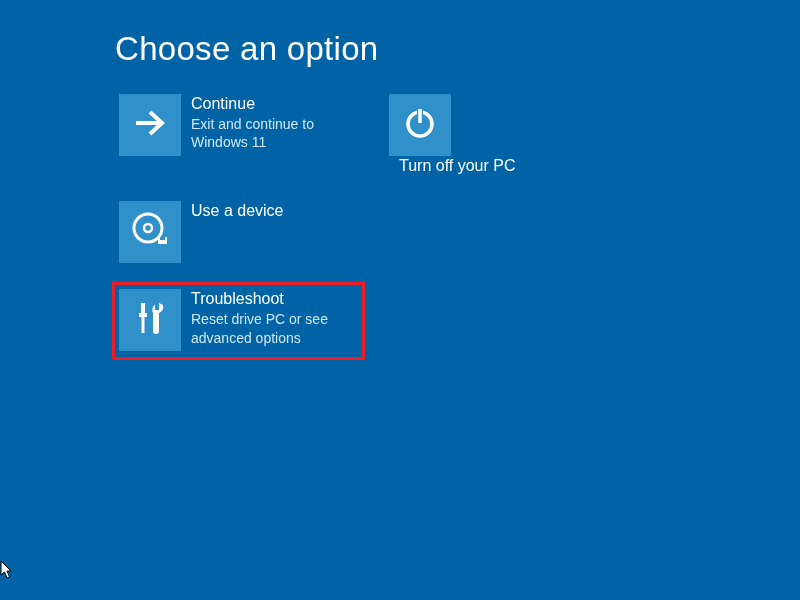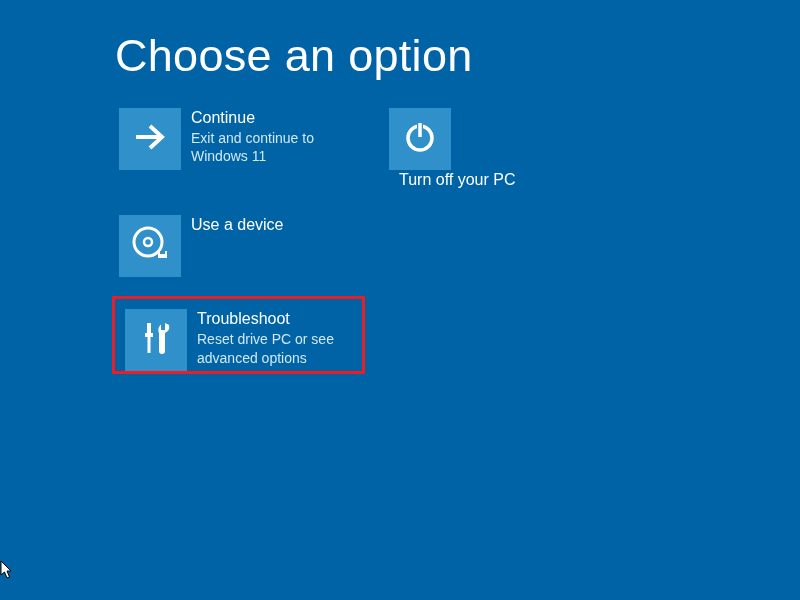--- a/index.html
+++ b/index.html
@@ -13,21 +13,21 @@
       background-color: #0063a6;
       font-family: "Segoe UI", "Segoe UI Light", Arial, sans-serif;
       color: #ffffff;
       overflow: hidden;
       position: relative;
     }
     .container {
       padding: 30px 0 0 115px;
     }
     .title {
-      font-size: 45px;
+      font-size: 33px;
       font-weight: 300;
       margin-bottom: 22px;
       letter-spacing: 0.3px;
     }
     .option-tile {
       display: flex;
       align-items: flex-start;
       width: 270px;
       margin-right: 0;
       margin-bottom: 18px;
@@ -37,21 +37,21 @@
     .option-tile.col2 {
       margin-left: 0px;
       flex-direction: column;
     }
     .row {
       display: flex;
       width: 560px;
     }
     .option-tile.highlighted {
       border: 3px solid #ee1c25;
-      padding: 10px;
+      padding: 4px;
       margin-left: -3px;
       margin-top: -3px;
     }
     .icon-box {
       width: 62px;
       height: 62px;
       background-color: #3090ca;
       display: flex;
       align-items: center;
       justify-content: center;

